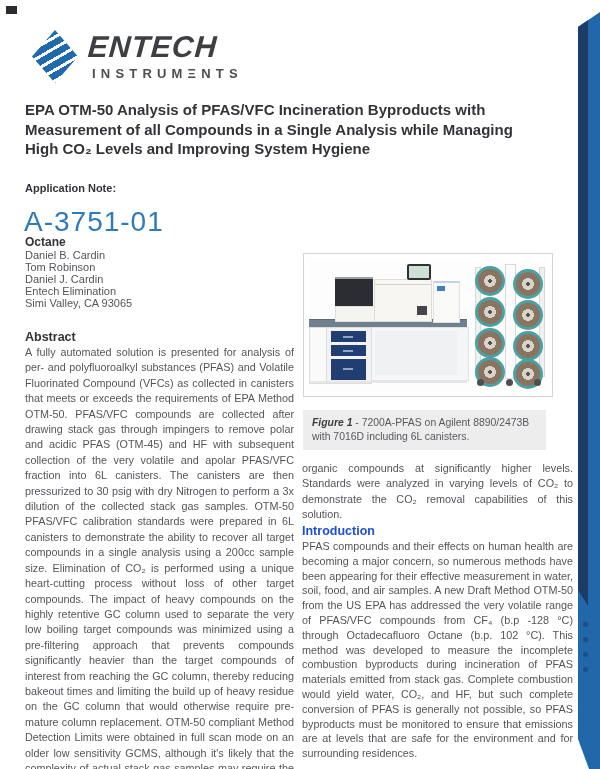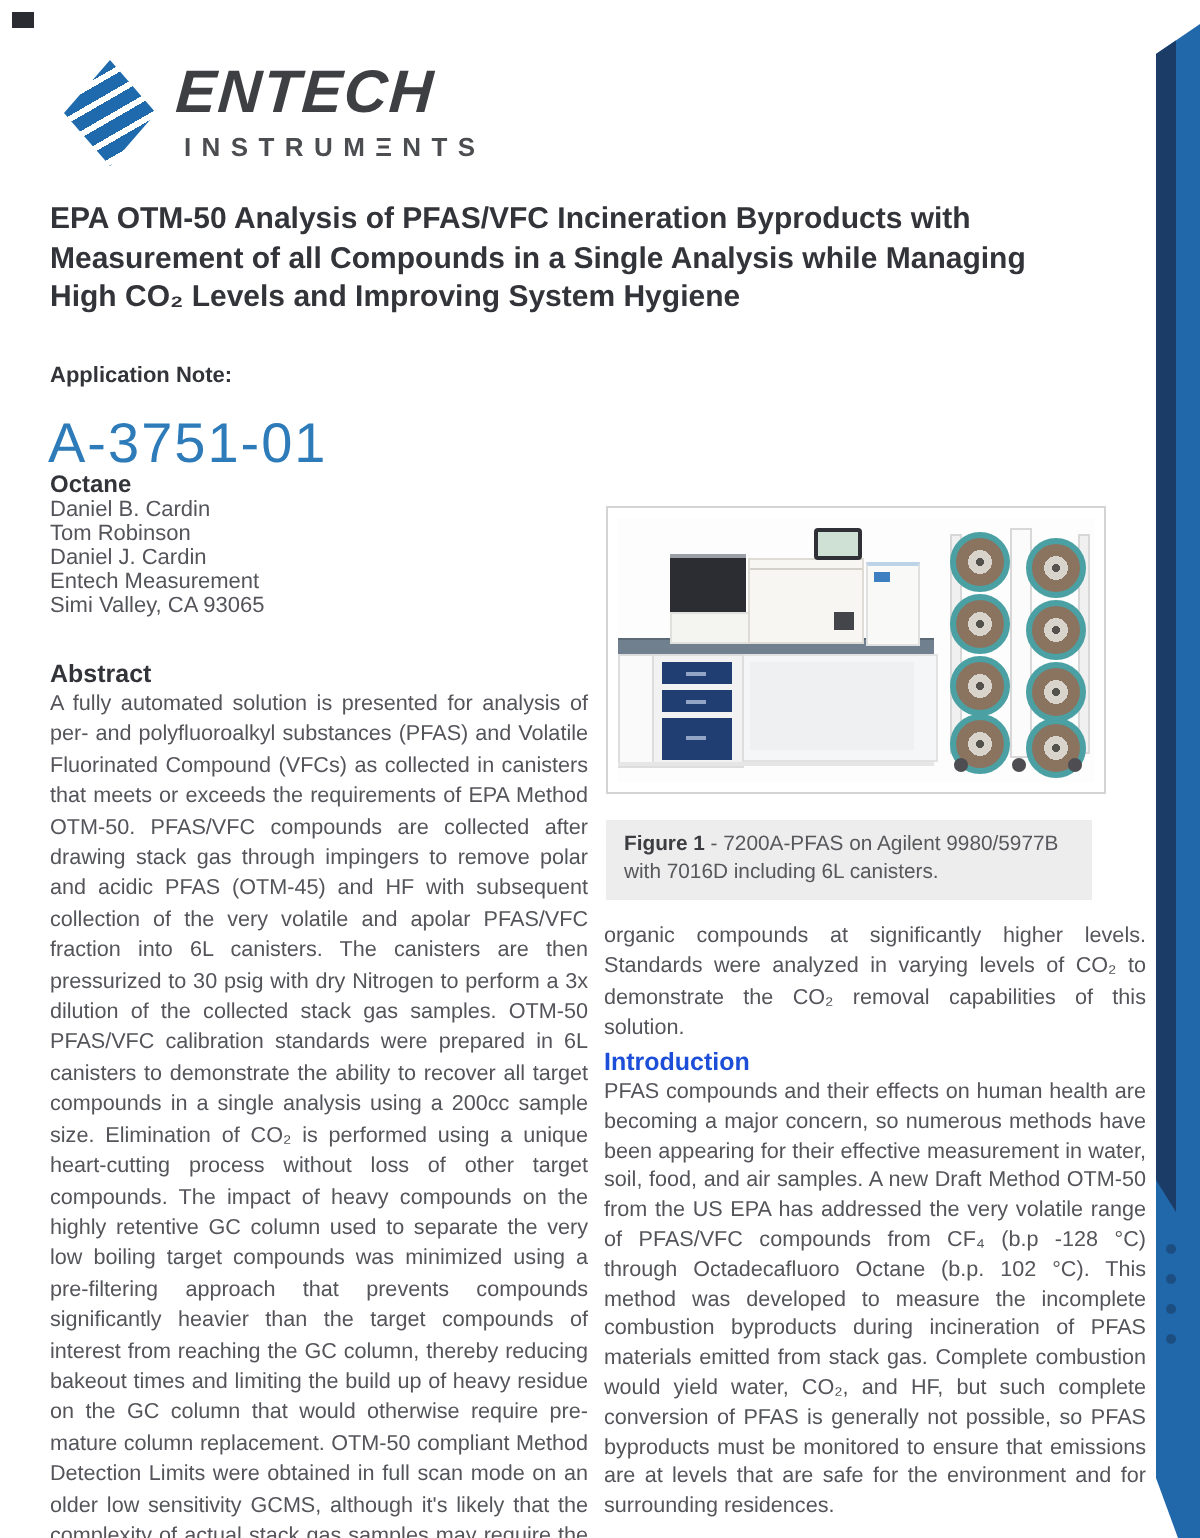--- a/index.html
+++ b/index.html
@@ -23,21 +23,21 @@
   .authors-heading{left:25px;top:235px;font-size:12px;font-weight:700;color:#33343a;}
   .author-line{left:25px;font-size:11px;line-height:12px;color:#54555a;}
   .abstract-heading{left:25px;top:330px;font-size:12.5px;font-weight:700;color:#33343a;}
   .abstract-text{left:25px;top:345px;width:269px;font-size:10.8px;line-height:15.4px;
     text-align:justify;color:#54555a;}
   
   .figure-box{left:303px;top:253px;width:250px;height:144px;background:#fff;
     border:1px solid #d4d4d4;box-sizing:border-box;}
   .figure-caption{left:303px;top:410px;width:243px;box-sizing:border-box;background:#ededed;
     padding:6px 9px 7px 9px;font-size:10.4px;line-height:13.5px;color:#57585c;}
-  .figure-caption b{color:#3c3d41;}
+  .figure-caption b{color:#3c3d41;font-style:italic;}
   
   .cont-text{left:302px;top:461px;width:271px;font-size:10.8px;line-height:15.3px;
     text-align:justify;color:#54555a;}
   .intro-heading{left:302px;top:524px;font-size:12.5px;font-weight:700;color:#1d4ed8;}
   .intro-text{left:302px;top:539px;width:271px;font-size:10.8px;line-height:14.8px;
     text-align:justify;color:#54555a;}
   
   .side-band{left:578px;top:12px;width:22px;height:757px;background:#2168aa;
     clip-path:polygon(0 15px,100% 0,100% 100%,11px 100%,0 calc(100% - 30px));}
   .side-band-dark{position:absolute;left:0;top:0;width:10px;height:594px;background:#1b3c66;
@@ -83,21 +83,21 @@
 
   <div class="abs page-title">EPA OTM-50 Analysis of PFAS/VFC Incineration Byproducts with Measurement of all Compounds in a Single Analysis while Managing High CO₂ Levels and Improving System Hygiene</div>
 
   <div class="abs note-label">Application Note:</div>
   <div class="abs note-number">A-3751-01</div>
 
   <div class="abs authors-heading">Octane</div>
   <div class="abs author-line" style="top:249px;">Daniel B. Cardin</div>
   <div class="abs author-line" style="top:261px;">Tom Robinson</div>
   <div class="abs author-line" style="top:273px;">Daniel J. Cardin</div>
-  <div class="abs author-line" style="top:285px;">Entech Measurement</div>
+  <div class="abs author-line" style="top:285px;">Entech Elimination</div>
   <div class="abs author-line" style="top:297px;">Simi Valley, CA 93065</div>
 
   <div class="abs abstract-heading">Abstract</div>
   <div class="abs abstract-text">A fully automated solution is presented for analysis of per- and polyfluoroalkyl substances (PFAS) and Volatile Fluorinated Compound (VFCs) as collected in canisters that meets or exceeds the requirements of EPA Method OTM-50. PFAS/VFC compounds are collected after drawing stack gas through impingers to remove polar and acidic PFAS (OTM-45) and HF with subsequent collection of the very volatile and apolar PFAS/VFC fraction into 6L canisters. The canisters are then pressurized to 30 psig with dry Nitrogen to perform a 3x dilution of the collected stack gas samples. OTM-50 PFAS/VFC calibration standards were prepared in 6L canisters to demonstrate the ability to recover all target compounds in a single analysis using a 200cc sample size. Elimination of CO₂ is performed using a unique heart-cutting process without loss of other target compounds.  The impact of heavy compounds on the highly retentive GC column used to separate the very low boiling target compounds was minimized using a pre-filtering approach that prevents compounds significantly heavier than the target compounds of interest from reaching the GC column, thereby reducing bakeout times and limiting the build up of heavy residue on the GC column that would otherwise require pre-mature column replacement.  OTM-50 compliant Method Detection Limits were obtained in full scan mode on an older low sensitivity GCMS, although it's likely that the complexity of actual stack gas samples may require the use of GCMSMS to prevent interference from</div>
 
   <div class="abs figure-box">
     <div class="photo">
       <div class="ph bench-top"></div>
       <div class="ph bench-back"></div>
       <div class="ph bench-door"></div>
@@ -126,21 +126,21 @@
       <div class="ph canister" style="left:166px;top:69px;"></div>
       <div class="ph canister" style="left:204px;top:72px;"></div>
       <div class="ph canister" style="left:166px;top:98px;"></div>
       <div class="ph canister" style="left:204px;top:100px;"></div>
       <div class="ph wheel" style="left:168px;"></div>
       <div class="ph wheel" style="left:197px;"></div>
       <div class="ph wheel" style="left:225px;"></div>
     </div>
   </div>
 
-  <div class="abs figure-caption"><b>Figure 1</b><span> - 7200A-PFAS on Agilent 9980/5977B with 7016D including 6L canisters.</span></div>
+  <div class="abs figure-caption"><b>Figure 1</b><span> - 7200A-PFAS on Agilent 8890/2473B with 7016D including 6L canisters.</span></div>
 
   <div class="abs cont-text">organic compounds at significantly higher levels. Standards were analyzed in varying levels of CO₂ to demonstrate the CO₂ removal capabilities of this solution.</div>
   <div class="abs intro-heading">Introduction</div>
   <div class="abs intro-text">PFAS compounds and their effects on human health are becoming a major concern, so numerous methods have been appearing for their effective measurement in water, soil, food, and air samples. A new Draft Method OTM-50 from the US EPA has addressed the very volatile range of PFAS/VFC compounds from CF₄ (b.p -128 °C) through Octadecafluoro Octane (b.p. 102 °C). This method was developed to measure the incomplete combustion byproducts during incineration of PFAS materials emitted from stack gas. Complete combustion would yield water, CO₂, and HF, but such complete conversion of PFAS is generally not possible, so PFAS byproducts must be monitored to ensure that emissions are at levels that are safe for the environment and for surrounding residences.</div>
 
   <div class="abs side-band">
     <div class="side-band-dark"></div>
     <div class="band-dot" style="top:610px;"></div>
     <div class="band-dot" style="top:625px;"></div>
     <div class="band-dot" style="top:640px;"></div>

